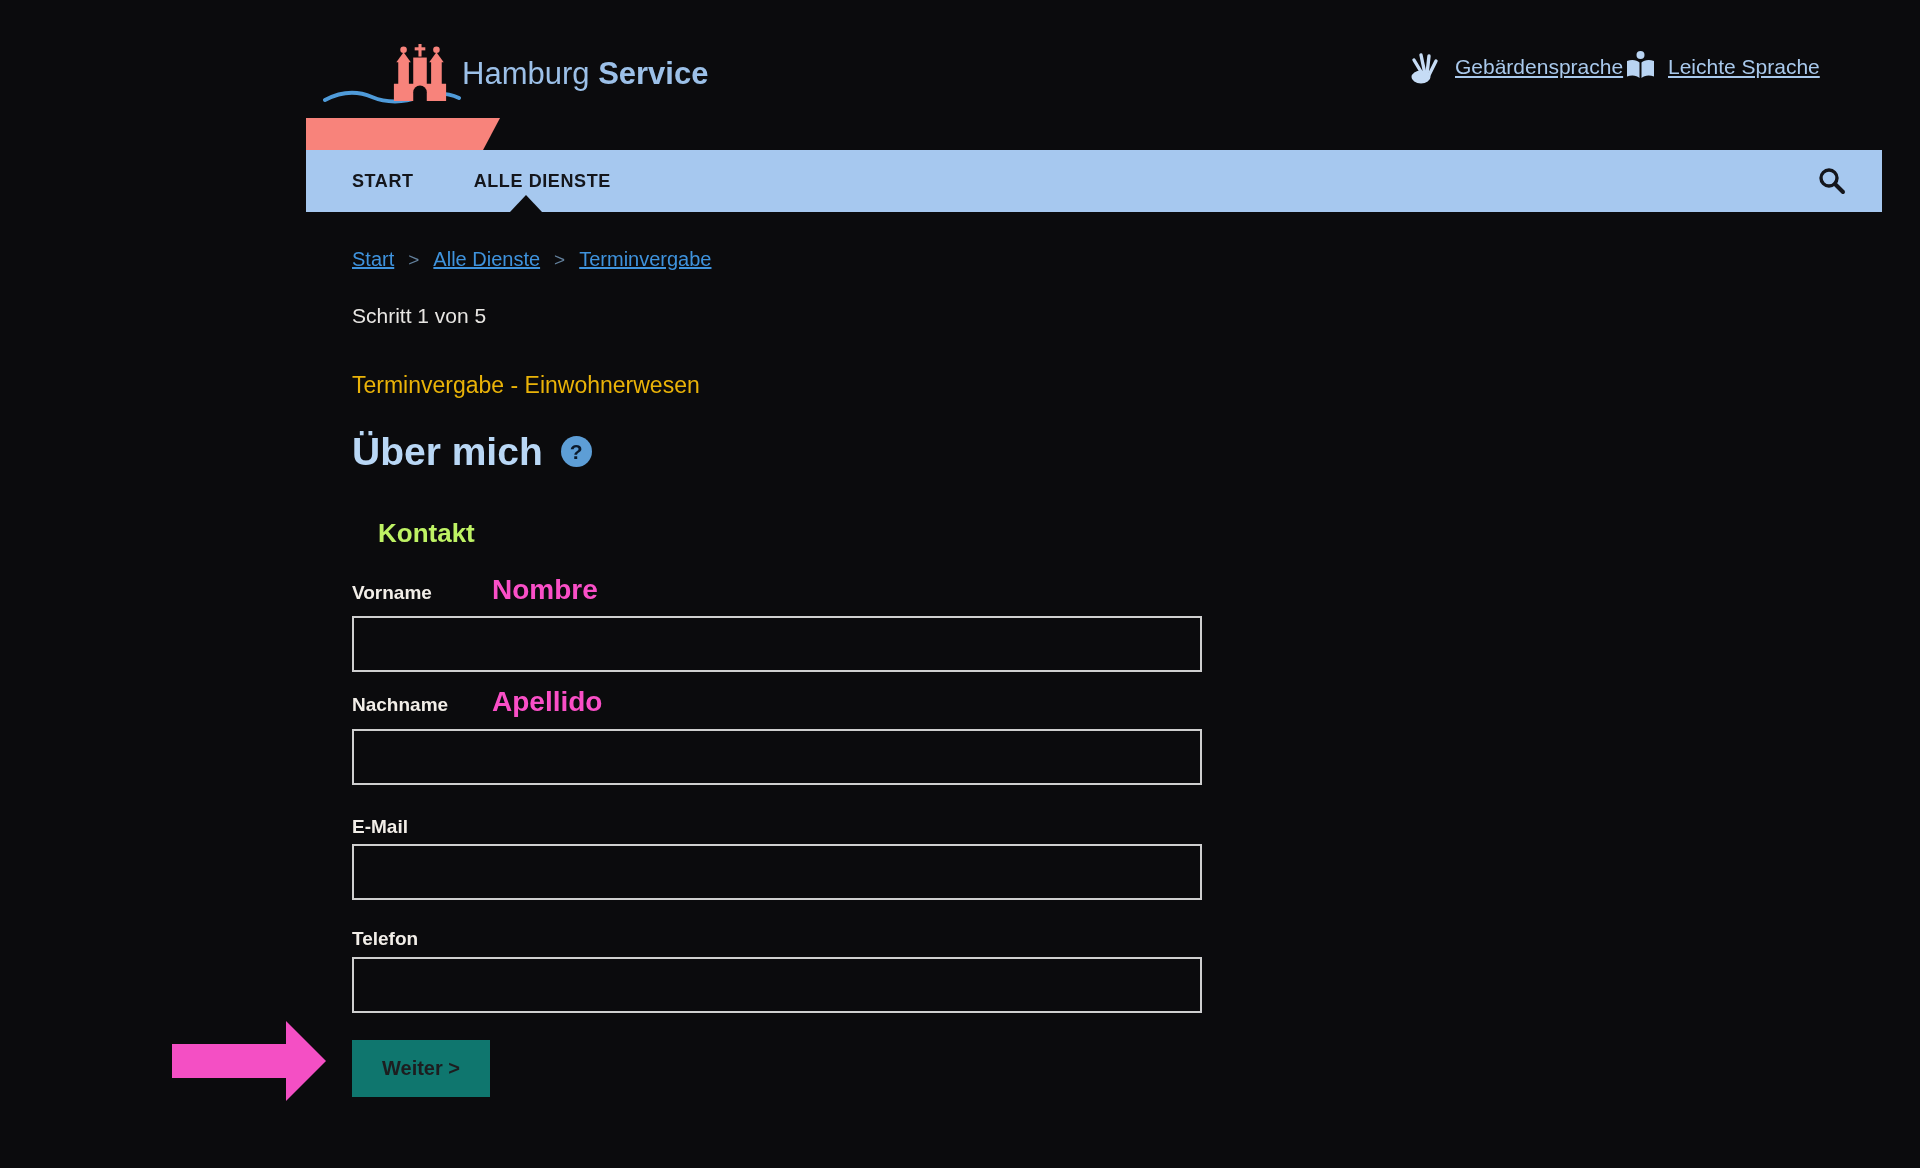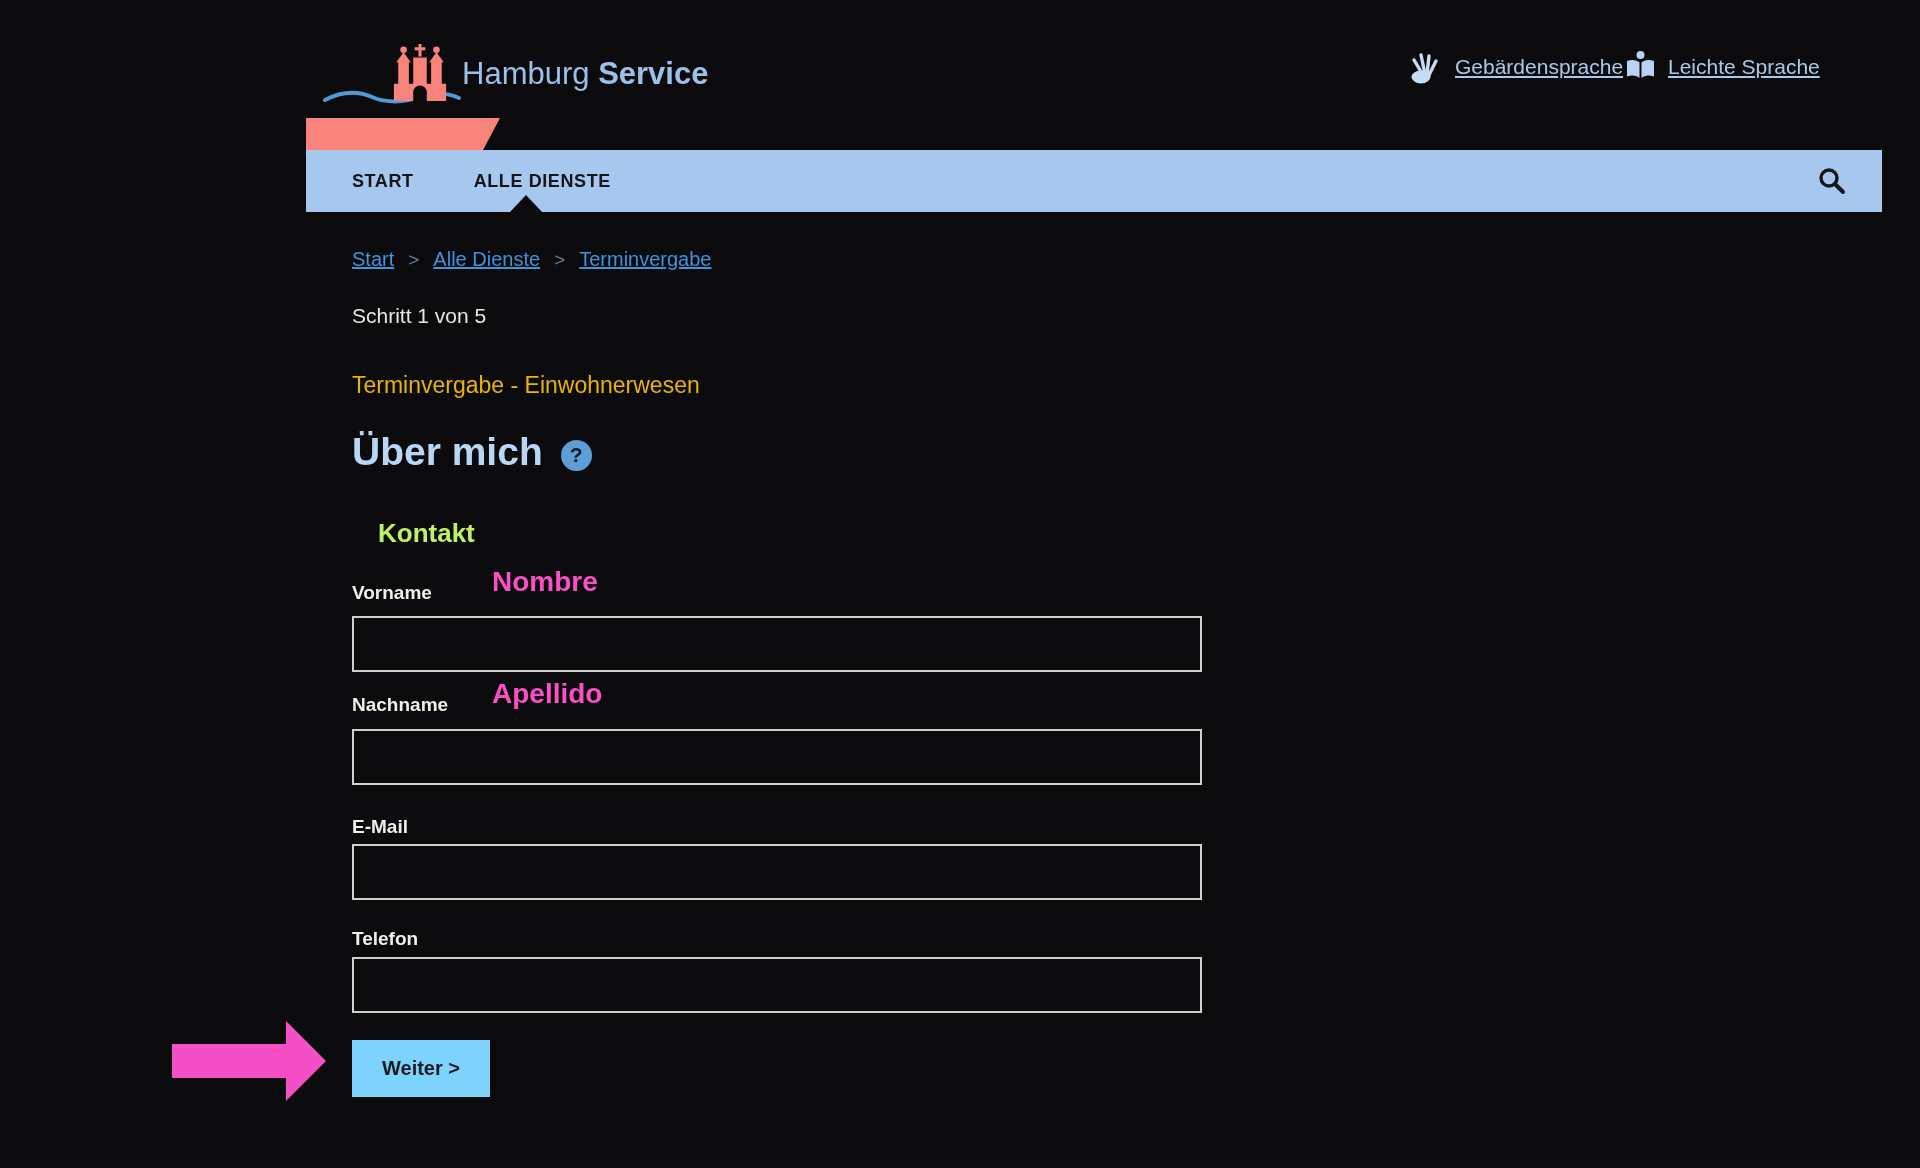--- a/index.html
+++ b/index.html
@@ -42,46 +42,46 @@
   .nav-search{position:absolute;right:34px;top:15px;width:32px;height:32px;cursor:pointer;background:none;border:none;padding:0;}
 
   
   .breadcrumb{left:352px;top:248px;display:flex;align-items:baseline;gap:14px;font-size:20px;}
   .crumb{color:#3f93dd;text-decoration:underline;cursor:pointer;}
   .crumb-sep{color:#64829e;font-size:19px;}
 
   
   .step-indicator{left:352px;top:304px;font-size:21px;color:#e8e6e3;}
   .service-title{left:352px;top:372px;font-size:23px;color:#eab308;}
-  .page-title-row{left:352px;top:430px;display:flex;align-items:center;gap:18px;}
+  .page-title-row{left:352px;top:430px;display:flex;align-items:flex-start;gap:18px;}
   .page-title{font-size:39px;font-weight:700;color:#b9d7f5;}
   .help-badge{
     width:31px;height:31px;border-radius:50%;background:#5d9ed6;color:#0c1a2b;
     display:flex;align-items:center;justify-content:center;
     font-size:21px;font-weight:700;cursor:pointer;margin-top:6px;
   }
   .section-title{left:352px;top:518px;font-size:26px;font-weight:700;color:#bef264;margin-left:26px;}
 
   
   .label-row{left:352px;width:850px;height:32px;}
   .field-label{position:absolute;left:0;bottom:2px;font-size:19px;font-weight:700;color:#f2eee8;white-space:nowrap;}
-  .field-annotation{position:absolute;left:140px;bottom:8px;font-size:28px;font-weight:700;color:#fa4fc7;white-space:nowrap;}
+  .field-annotation{position:absolute;left:140px;bottom:0px;font-size:28px;font-weight:700;color:#fa4fc7;white-space:nowrap;}
   .row-1{top:574px;} .input-1{top:616px;}
   .row-2{top:686px;} .input-2{top:729px;}
   .row-3{top:808px;} .input-3{top:844px;}
   .row-4{top:920px;} .input-4{top:957px;}
   .text-input{
     left:352px;width:850px;height:56px;box-sizing:border-box;
     background:#0b0b0d;border:2px solid #cfcfcf;color:#e8e6e3;
     font-size:20px;padding:0 12px;font-family:"Liberation Sans",sans-serif;
   }
 
   
   .submit-btn{
-    left:352px;top:1040px;width:138px;height:57px;background:#7dd3fc;border:none;
+    left:352px;top:1040px;width:138px;height:57px;background:#0f766e;border:none;
     color:#1d1d1f;font-size:20px;font-weight:700;cursor:pointer;
     font-family:"Liberation Sans",sans-serif;
   }
 
   
   .annot-arrow{left:168px;top:1018px;width:164px;height:86px;}
 </style>
 </head>
 <body>
 

